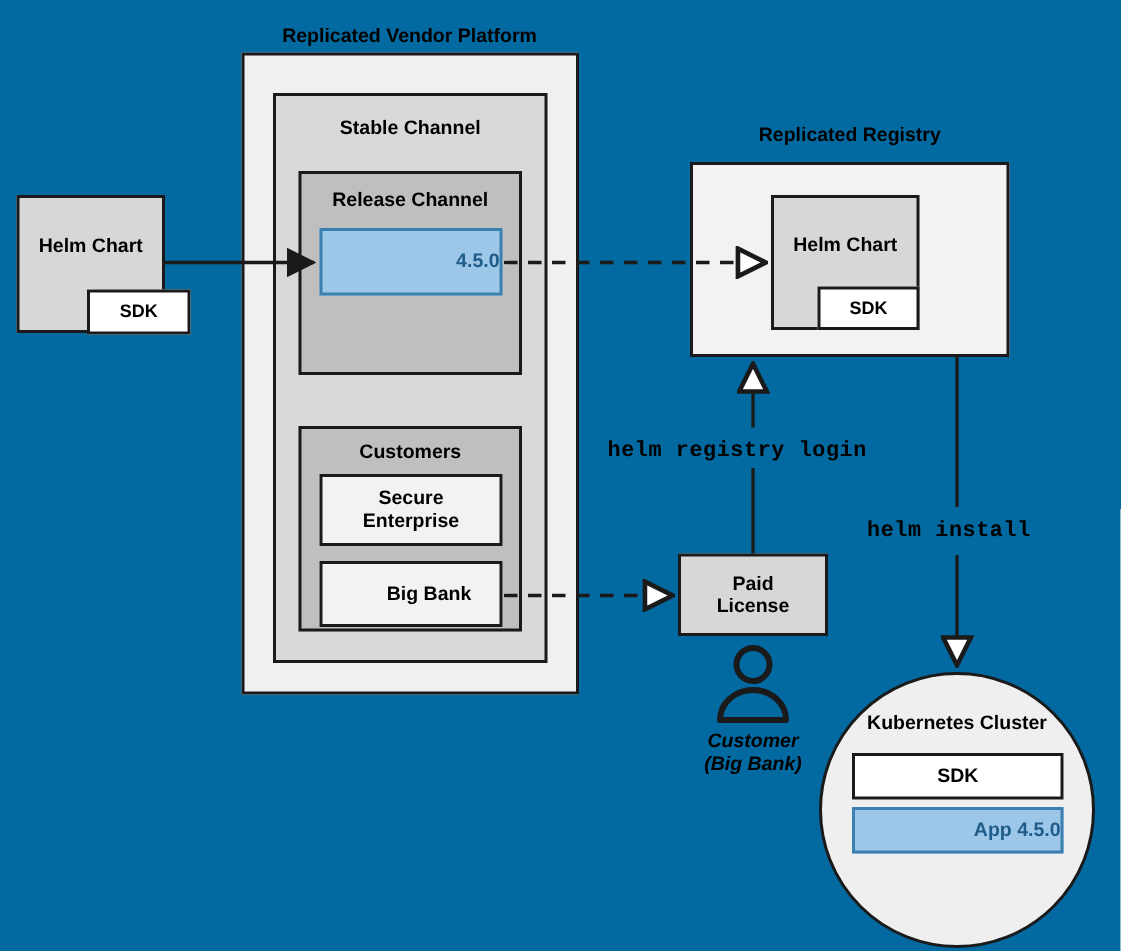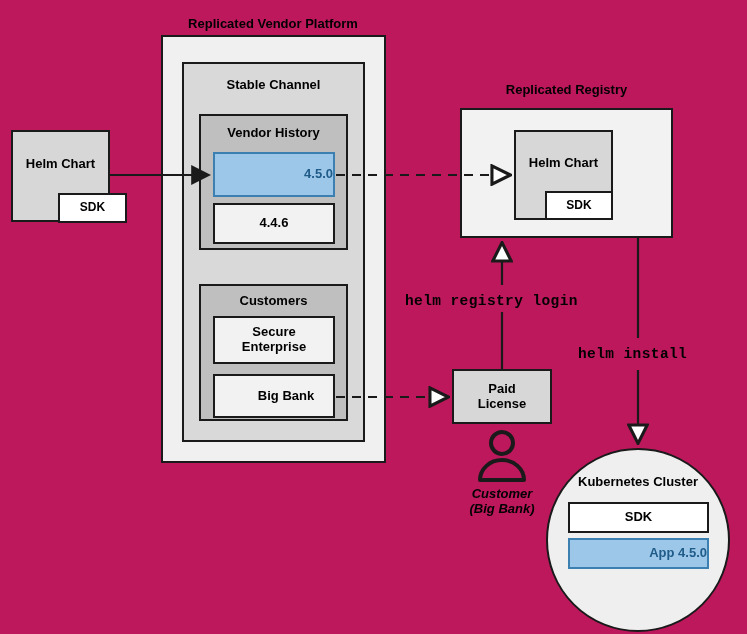--- a/index.html
+++ b/index.html
@@ -7,21 +7,21 @@
     padding: 0;
     background: #ffffff;
   }
   body {
     font-family: "Liberation Sans", sans-serif;
   }
   #canvas {
     position: relative;
     width: 747px;
     height: 634px;
-    background: #be185d;
+    background: #0369a1;
     overflow: hidden;
   }
   .lbl {
     position: absolute;
     font-weight: bold;
     color: #000000;
     text-align: center;
     line-height: 1.15;
     white-space: pre-line;
     display: flex;
@@ -100,27 +100,24 @@
     <span>SDK</span>
   </div>
 
   <div class="box fill-plat" style="left:161px; top:35px; width:225px; height:428px;"></div>
 
   <div class="box titled fill-chan" style="left:182px; top:62px; width:183px; height:380px; font-size:13px;">
     <span style="width:100%; margin-top:8px;">Stable Channel</span>
   </div>
 
   <div class="box titled fill-inner" style="left:199px; top:114px; width:149px; height:136px; font-size:13px;">
-    <span style="width:100%; margin-top:4px;">Vendor History</span>
+    <span style="width:100%; margin-top:4px;">Release Channel</span>
   </div>
   <div class="box fill-blue" style="left:213px; top:152px; width:122px; height:45px; font-size:13px;">
     <span>4.5.0</span>
-  </div>
-  <div class="box fill-light" style="left:213px; top:203px; width:122px; height:41px; font-size:13px;">
-    <span>4.4.6</span>
   </div>
 
   <div class="box titled fill-inner" style="left:199px; top:284px; width:149px; height:137px; font-size:13px;">
     <span style="width:100%; margin-top:2px;">Customers</span>
   </div>
   <div class="box fill-light" style="left:213px; top:316px; width:122px; height:48px; font-size:13px;">
     <span>Secure
 Enterprise</span>
   </div>
   <div class="box fill-light" style="left:213px; top:374px; width:122px; height:44px; font-size:13px;padding-left:24px;">

